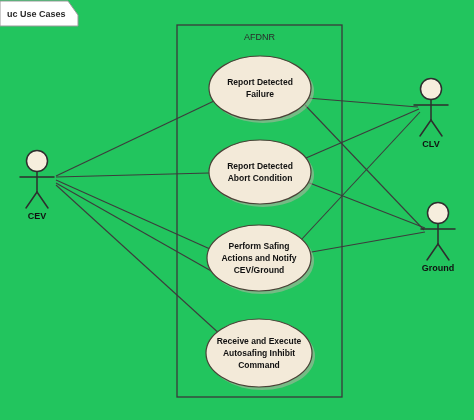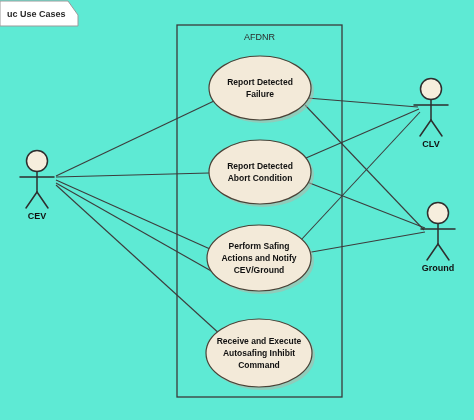--- a/index.html
+++ b/index.html
@@ -7,21 +7,21 @@
     padding: 0;
     background: #ffffff;
   }
   body {
     font-family: "Liberation Sans", sans-serif;
   }
   #diagram-root {
     position: relative;
     width: 474px;
     height: 420px;
-    background: #5eead4;
+    background: #22c55e;
     overflow: hidden;
   }
   #diagram-svg {
     position: absolute;
     left: 0;
     top: 0;
     width: 474px;
     height: 420px;
   }
   .frame-tab-label {

